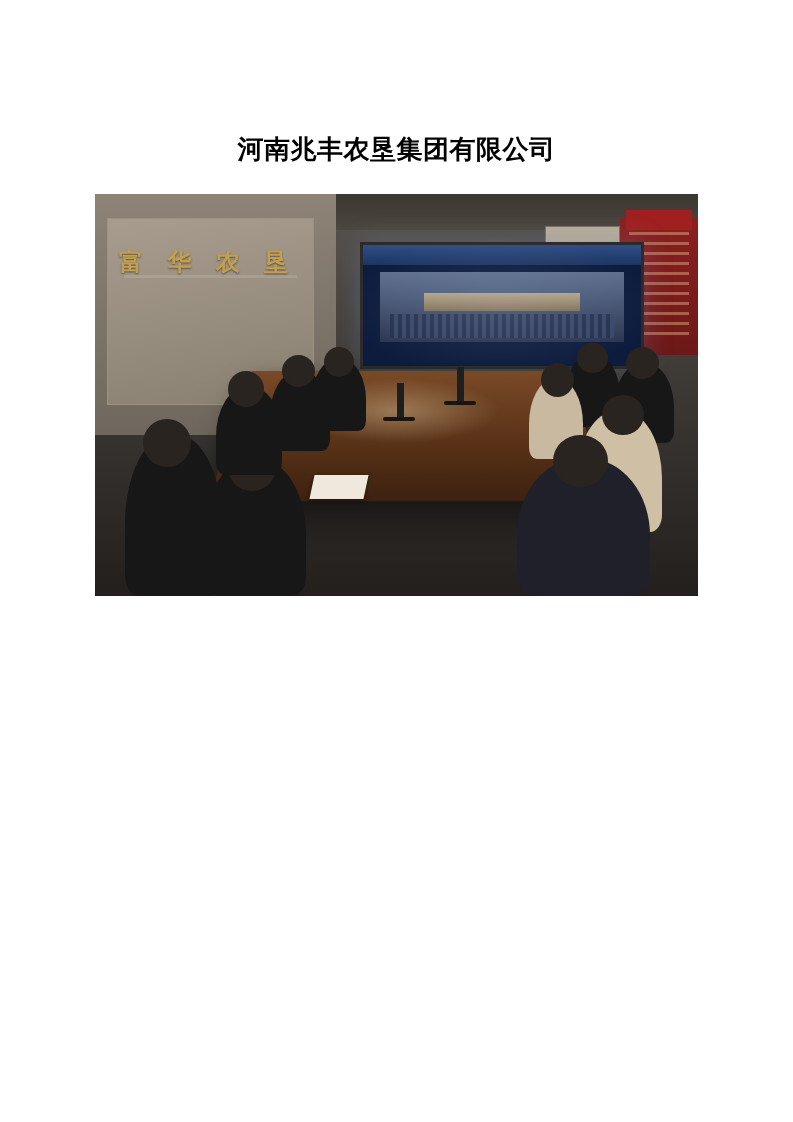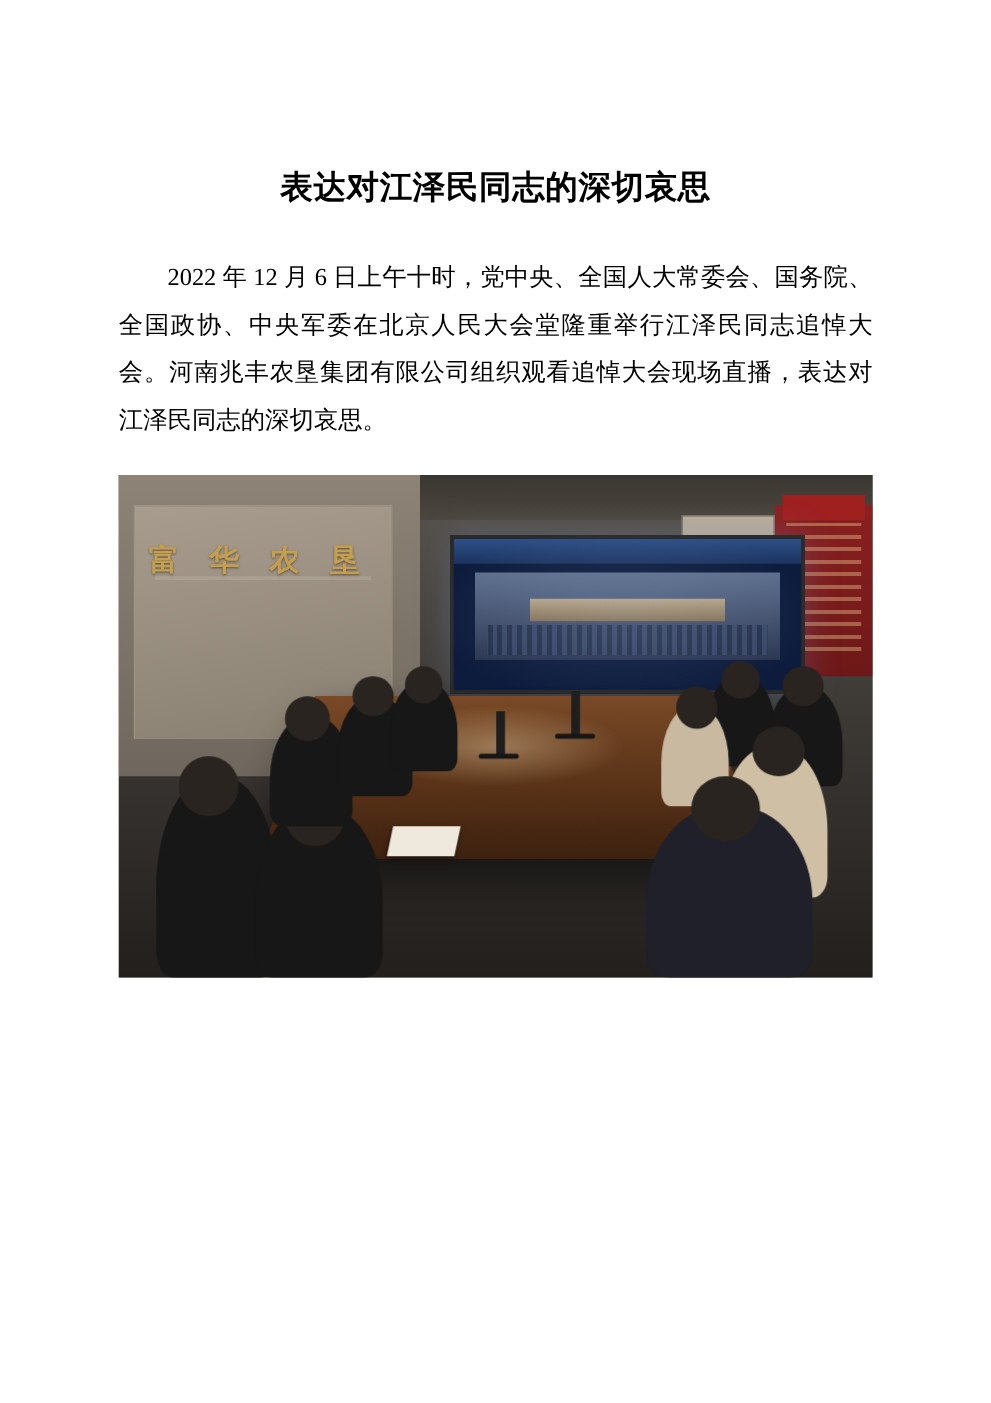--- a/index.html
+++ b/index.html
@@ -219,24 +219,23 @@
   
   .figure, .photo { image-rendering: auto; }
 </style>
 </head>
 <body>
 
 <div class="page">
   <div class="content">
 
     <div class="doc-title">
-      <span class="line">表达对江泽民同志的深切哀思</span>
+      <span class="line">河南兆丰农垦集团有限公司</span>
     </div>
 
-    <p class="para">2022 年 12 月 6 日上午十时，党中央、全国人大常委会、国务院、全国政协、中央军委在北京人民大会堂隆重举行江泽民同志追悼大会。河南兆丰农垦集团有限公司组织观看追悼大会现场直播，表达对江泽民同志的深切哀思。</p>
 
     <div class="figure">
       <div class="photo">
         <div class="ceiling"></div>
         <div class="wall-left"></div>
         <div class="wall-panel"></div>
         <div class="gold-chars">
           <span>富</span>
           <span>华</span>
           <span>农</span>

